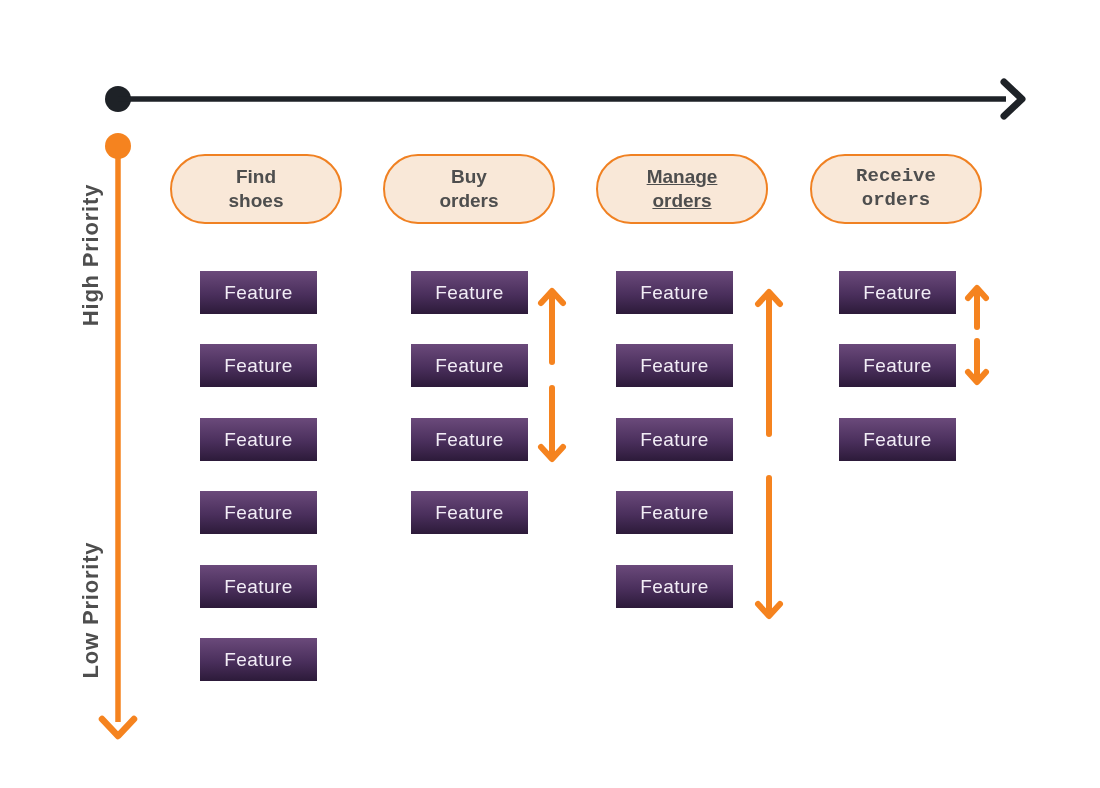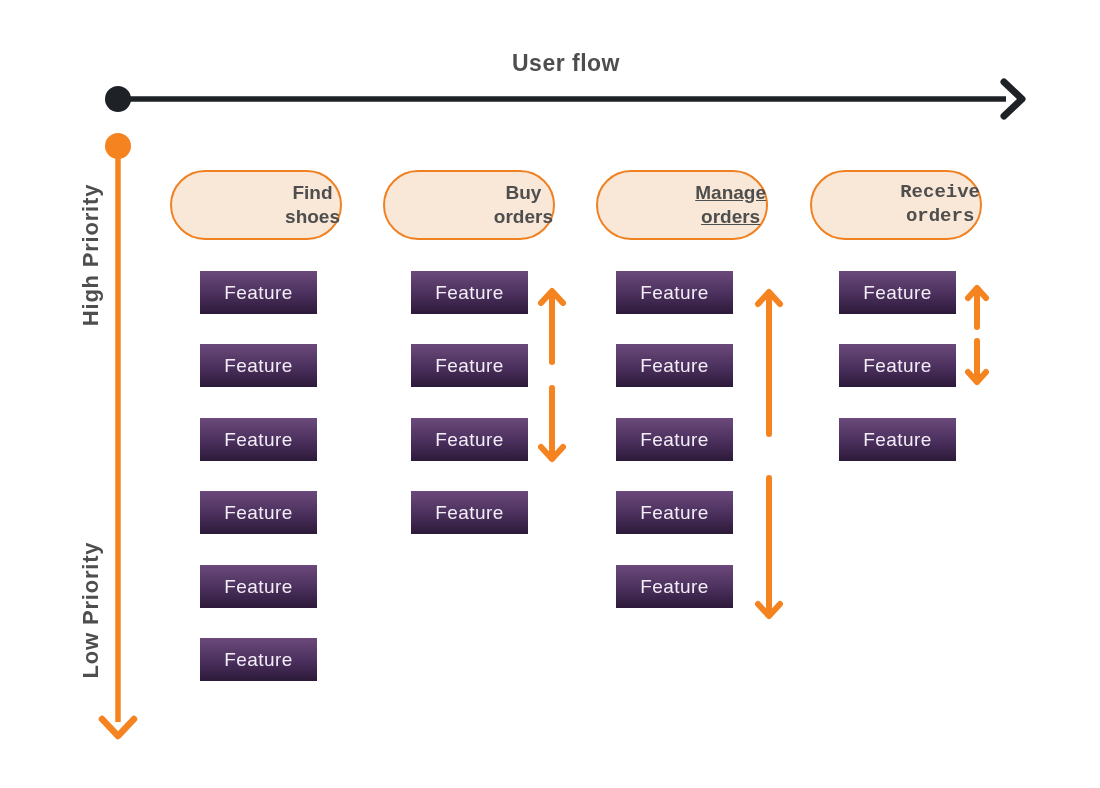--- a/index.html
+++ b/index.html
@@ -45,29 +45,29 @@
     font-weight: bold;
     letter-spacing: 0.8px;
     color: var(--text-gray);
     transform: rotate(-90deg);
   }
   .v-label.high { left: -19px; top: 240px; }
   .v-label.low  { left: -19px; top: 595px; }
 
   .pill {
     position: absolute;
-    top: 170px;
+    top: 154px;
     width: 172px; height: 70px;
     box-sizing: border-box;
     background: var(--pill-bg);
     border: 2.5px solid var(--pill-border);
     border-radius: 35px;
     display: flex;
     align-items: center;
-    justify-content: flex-end;
+    justify-content: center;
     text-align: center;
     font-size: 19px;
     font-weight: bold;
     line-height: 1.25;
     color: var(--text-gray);
     white-space: pre-line;
   }
   .feature {
     position: absolute;
     width: 117px; height: 43px;
@@ -123,21 +123,20 @@
     <g>
       <line class="orange-stroke" x1="977" y1="327" x2="977" y2="293" stroke-width="6" stroke-linecap="round"></line>
       <polyline class="orange-stroke" points="968,298 977,288 986,298" stroke-width="6" stroke-linecap="round" stroke-linejoin="round"></polyline>
     </g>
     <g>
       <line class="orange-stroke" x1="977" y1="341" x2="977" y2="377" stroke-width="6" stroke-linecap="round"></line>
       <polyline class="orange-stroke" points="968,372 977,382 986,372" stroke-width="6" stroke-linecap="round" stroke-linejoin="round"></polyline>
     </g>
   </svg>
 
-  <div class="axis-title">User flow</div>
   <div class="v-label high">High Priority</div>
   <div class="v-label low">Low Priority</div>
 
 <div class="pill" style="left: 170px;"><span>Find
 shoes</span></div>
     <div class="feature" style="left: 200px; top: 271px;">Feature</div>
     <div class="feature" style="left: 200px; top: 344px;">Feature</div>
     <div class="feature" style="left: 200px; top: 418px;">Feature</div>
     <div class="feature" style="left: 200px; top: 491px;">Feature</div>
     <div class="feature" style="left: 200px; top: 565px;">Feature</div>

